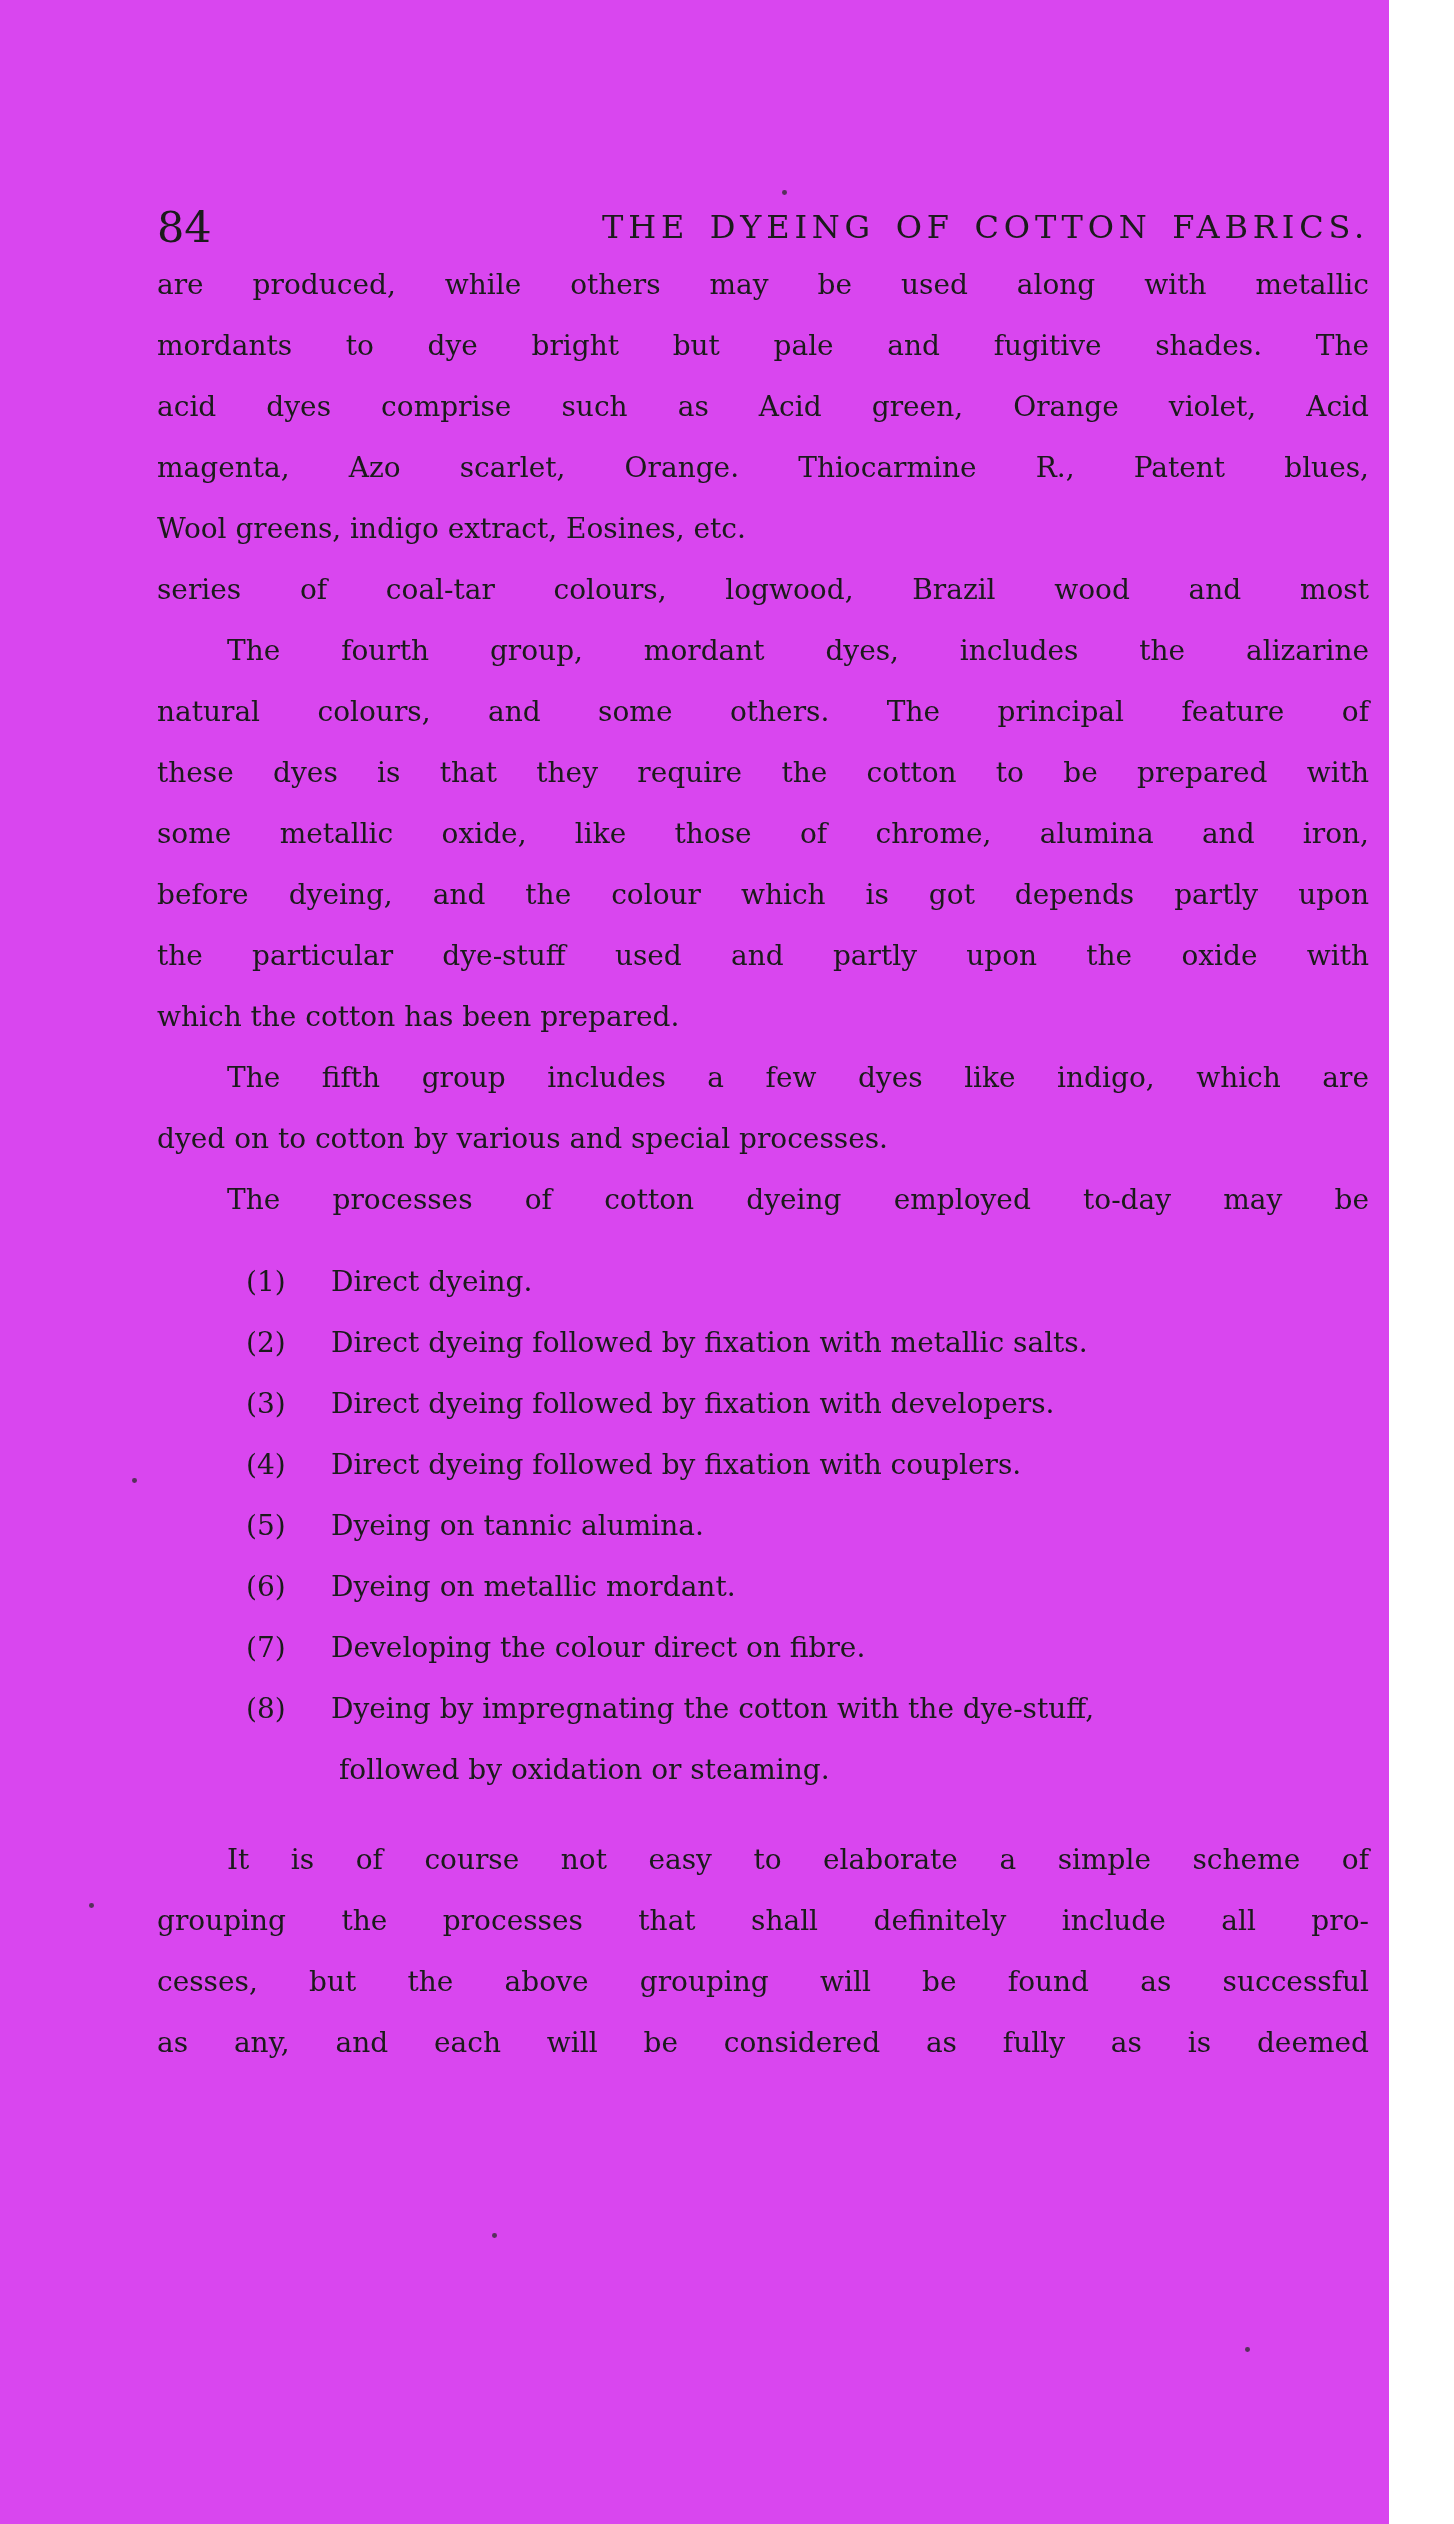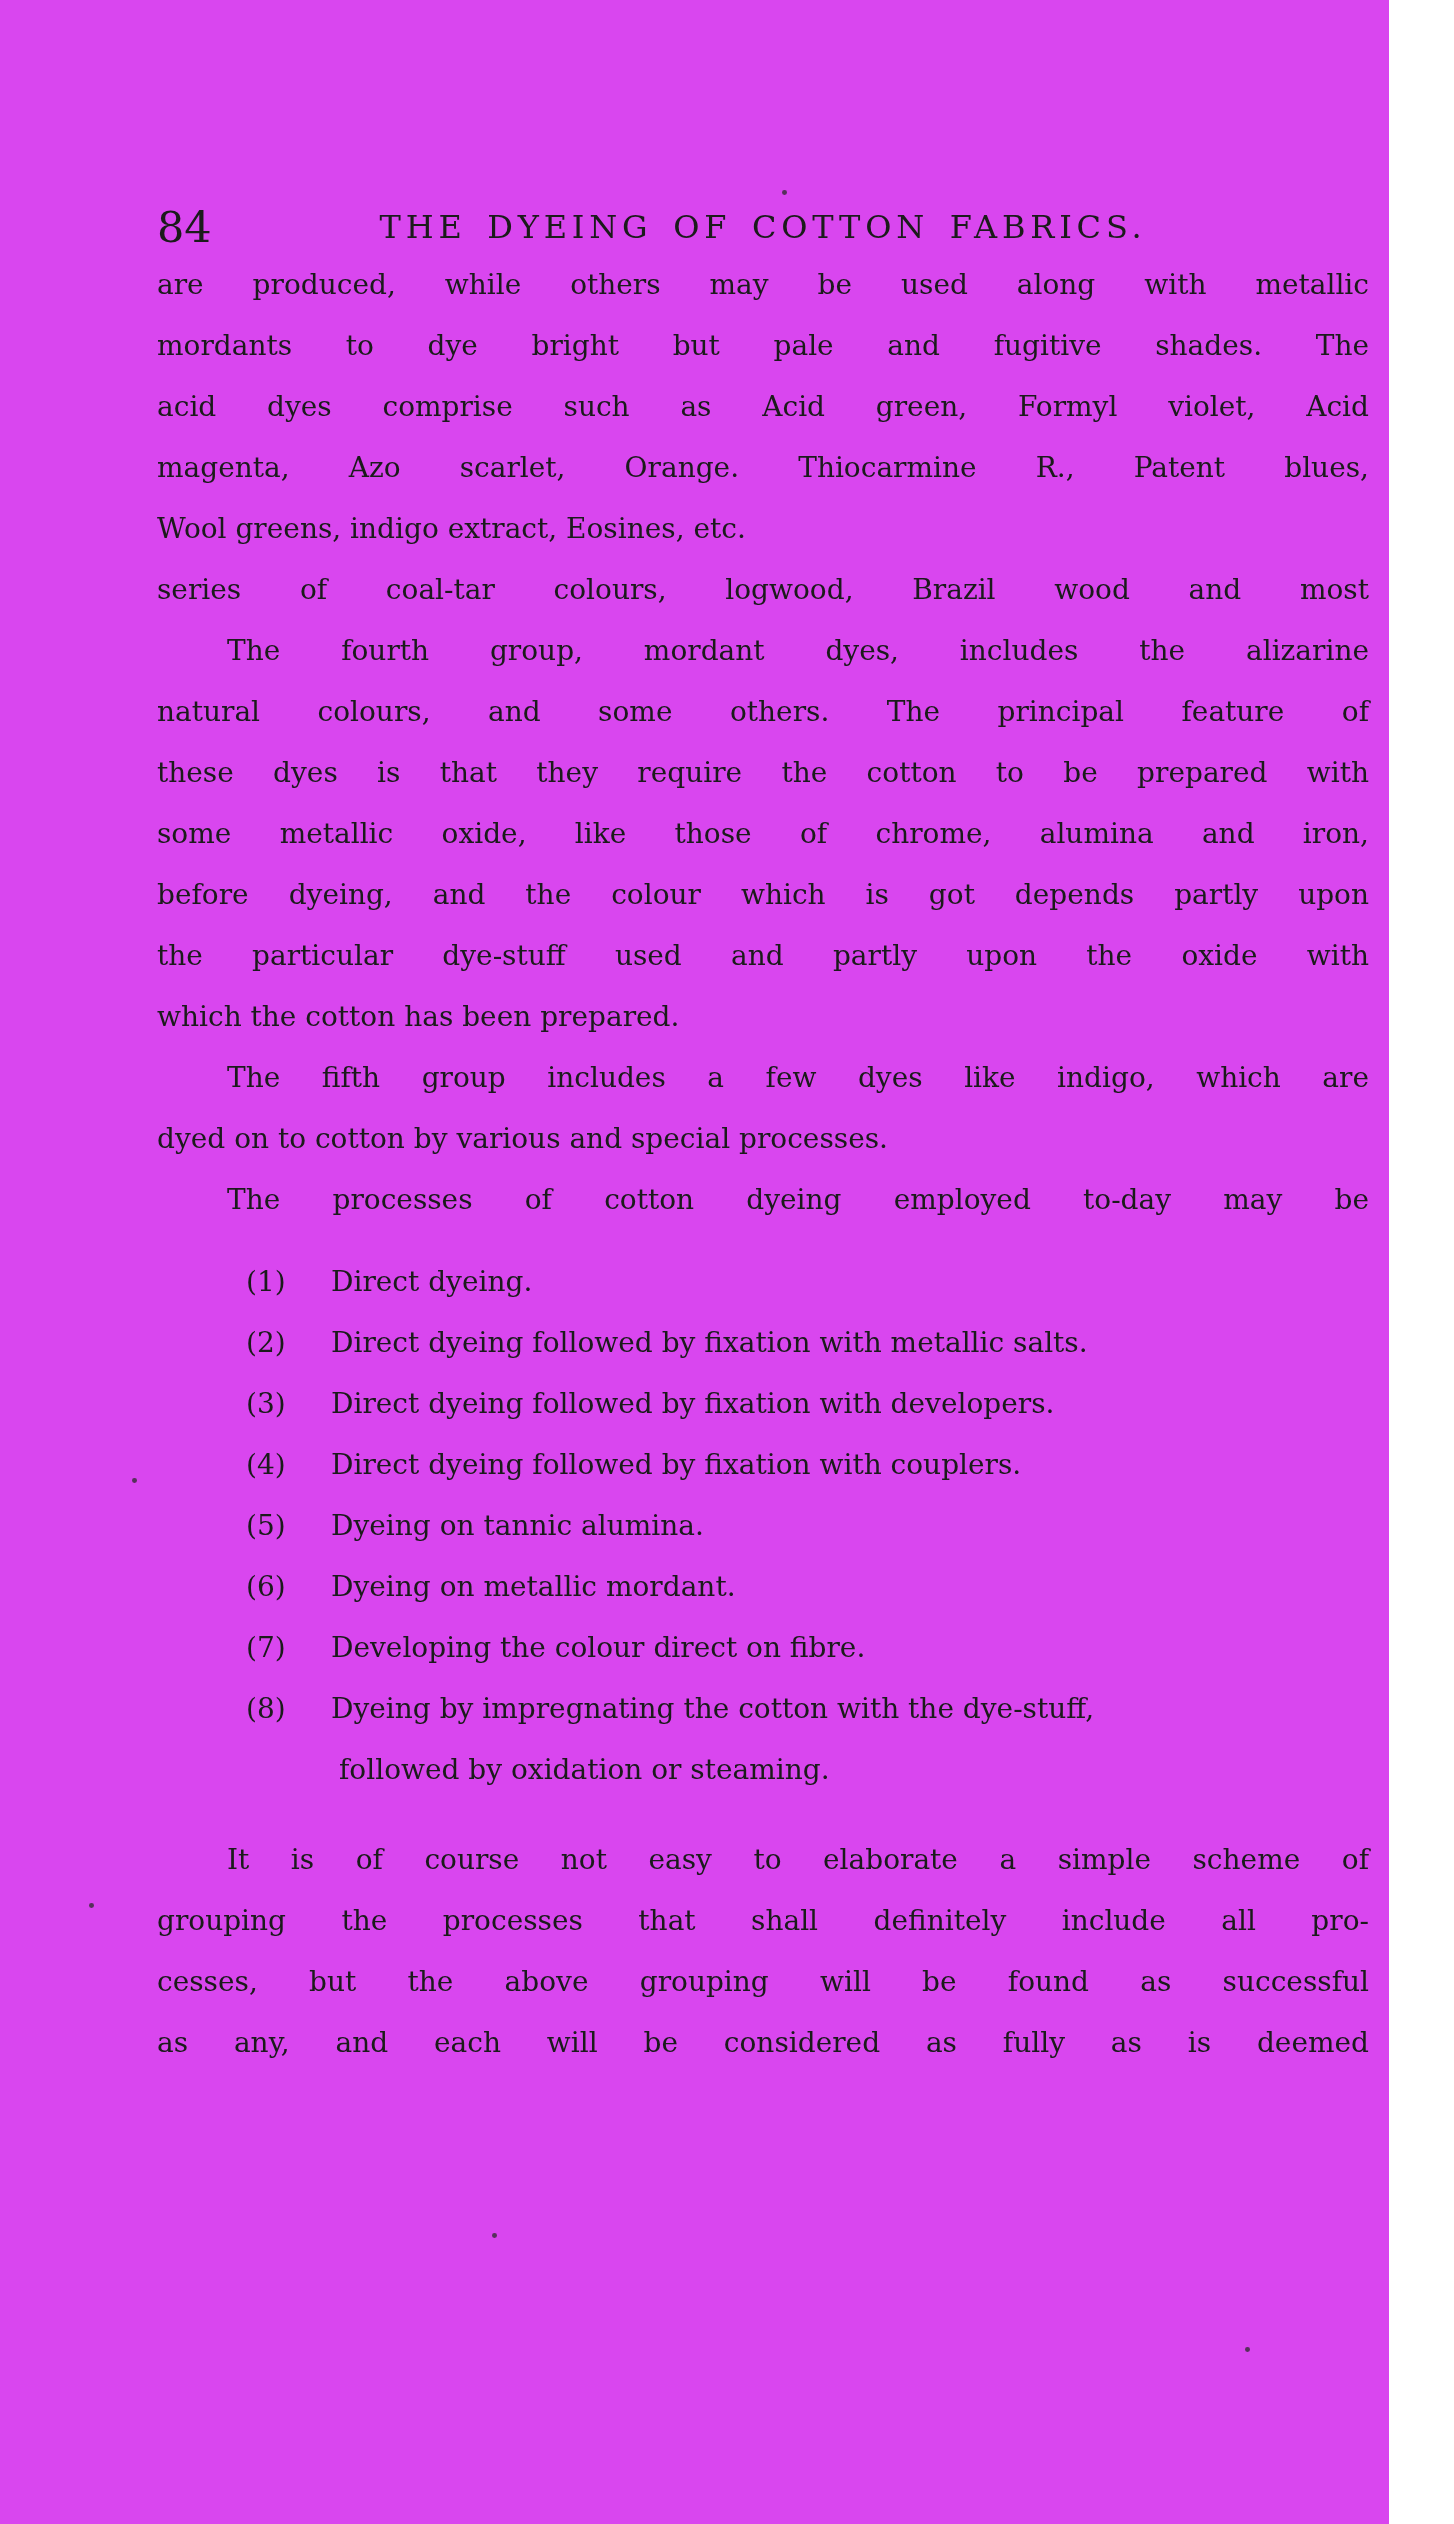--- a/index.html
+++ b/index.html
@@ -12,21 +12,21 @@
     overflow:hidden;
   }
   .page-header {
     position:absolute; left:157px; top:204px; width:1212px; height:48px;
   }
   .page-number {
     position:absolute; left:0; top:0;
     font-size:43px; line-height:47px;
   }
   .running-title {
-    text-align:center;
+    text-align:right;
     font-size:32px; line-height:47px;
     letter-spacing:4.8px;
     word-spacing:5.8px;
   }
   .body-col {
     position:absolute; left:157px; top:254px; width:1212px;
     font-size:28px; line-height:61px;
   }
   .para { margin:0; }
   .line {
@@ -57,21 +57,21 @@
 <div class="page">
   <div class="page-header">
     <span class="page-number">84</span>
     <div class="running-title">THE DYEING OF COTTON FABRICS.</div>
   </div>
 
   <div class="body-col" id="body-col">
       <div class="para">
         <div class="line">are produced, while others may be used along with metallic</div>
         <div class="line">mordants to dye bright but pale and fugitive shades.  The</div>
-        <div class="line">acid dyes comprise such as Acid green, Formyl violet, Acid</div>
+        <div class="line">acid dyes comprise such as Acid green, Orange violet, Acid</div>
         <div class="line">magenta, Azo scarlet, Orange. Thiocarmine R., Patent blues,</div>
         <div class="line last">Wool greens, indigo extract, Eosines, etc.</div>
       </div>
       <div class="para">
         <div class="line">series of coal-tar colours, logwood, Brazil wood and most</div>
         <div class="line indent">The fourth group, mordant dyes, includes the alizarine</div>
         <div class="line">natural colours, and some others.  The principal feature of</div>
         <div class="line">these dyes is that they require the cotton to be prepared with</div>
         <div class="line">some metallic oxide, like those of chrome, alumina and iron,</div>
         <div class="line">before dyeing, and the colour which is got depends partly upon</div>

